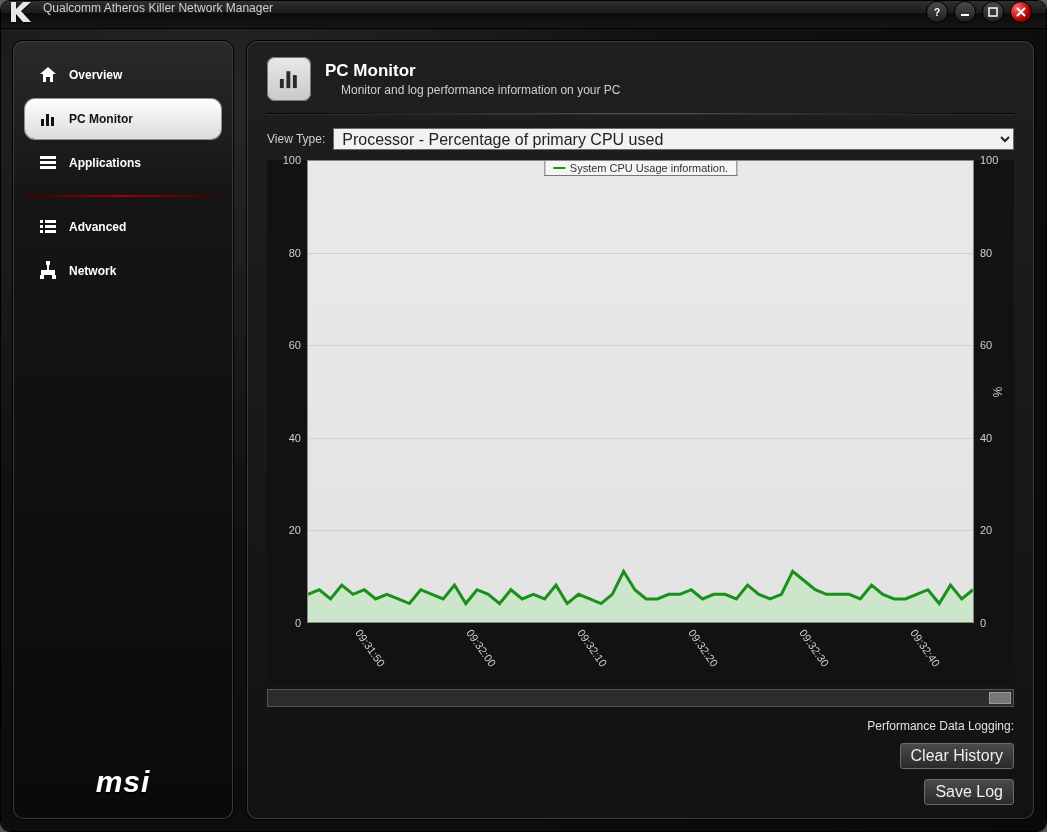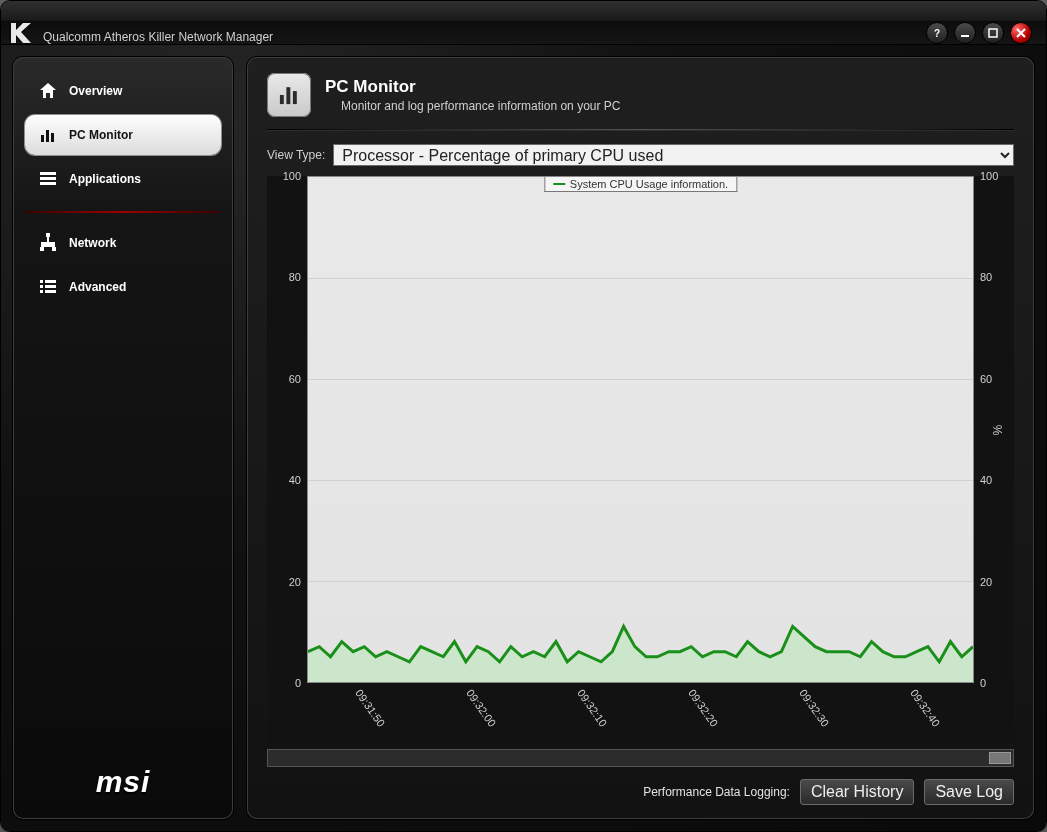--- a/index.html
+++ b/index.html
@@ -15,22 +15,22 @@
     width: 1047px; height: 832px;
     background: linear-gradient(#1c1c1c,#0b0b0b);
     border: 1px solid #000;
     border-radius: 10px;
     box-shadow: 0 4px 18px rgba(0,0,0,.6), inset 0 0 0 1px #3a3a3a;
     position: relative;
     overflow: hidden;
     display: flex; flex-direction: column;
   }
   .titlebar {
-    height: 44px;
-    display: flex; align-items: flex-end;
+    height: 28px;
+    display: flex; align-items: flex-start;
     padding: 0 14px 0 6px;
     background: linear-gradient(#303030,#1a1a1a 45%,#0c0c0c 46%,#151515);
     border-bottom: 1px solid #000;
   }
   .titlebar .k-logo {
     width: 28px; height: 22px;
     margin-right: 8px;
     display: flex; align-items: center; justify-content: center;
   }
   .titlebar .k-logo svg { filter: drop-shadow(0 1px 1px #000); }
@@ -171,22 +171,22 @@
     height:18px; margin-top:6px;
     background:#2c2c2c; border:1px solid #555;
     position:relative;
   }
   .chart-scroll .thumb {
     position:absolute; right:2px; top:2px; bottom:2px; width:22px;
     background:#777; border:1px solid #999;
   }
 
   .footer {
-    display:flex; align-items:center; justify-content:flex-end;
-    gap:10px; margin-top:12px; color:#e2e2e2; font-size:12px;
+    display:flex; align-items:flex-end; justify-content:flex-end;
+    gap:10px; margin-top:12px; color:#e2e2e2; font-size:12px;flex-direction:column;
   }
   .btn {
     background:linear-gradient(#4a4a4a,#2a2a2a);
     border:1px solid #6a6a6a; color:#eee;
     padding:3px 10px; font-size:16px; border-radius:3px;
     cursor:pointer;
   }
 </style>
 </head>
 <body>
@@ -250,45 +250,45 @@
           <svg width="20" height="20" viewBox="0 0 20 20">
               <rect x="2" y="3" width="16" height="3"></rect>
               <rect x="2" y="8" width="16" height="3"></rect>
               <rect x="2" y="13" width="16" height="3"></rect>
             </svg>
         </span>
         <span>Applications</span>
       </div>
 
       <div class="nav-divider"></div>
-
-      <div class="nav-item">
-        <span class="icon">
-          <svg width="20" height="20" viewBox="0 0 20 20">
-              <path d="M10 2 L10 8 M4 14 L4 10 L16 10 L16 14 M10 8 L10 10" stroke="#fff" stroke-width="2" fill="none"></path>
-              <rect x="8" y="0" width="4" height="4"></rect>
-              <rect x="2" y="14" width="4" height="4"></rect>
-              <rect x="14" y="14" width="4" height="4"></rect>
-            </svg>
-        </span>
-        <span>Network</span>
-      </div>
 
       <div class="nav-item">
         <span class="icon">
           <svg width="20" height="20" viewBox="0 0 20 20">
               <rect x="2" y="3" width="3" height="3"></rect>
               <rect x="7" y="3" width="11" height="3"></rect>
               <rect x="2" y="8" width="3" height="3"></rect>
               <rect x="7" y="8" width="11" height="3"></rect>
               <rect x="2" y="13" width="3" height="3"></rect>
               <rect x="7" y="13" width="11" height="3"></rect>
             </svg>
         </span>
         <span>Advanced</span>
+      </div>
+
+      <div class="nav-item">
+        <span class="icon">
+          <svg width="20" height="20" viewBox="0 0 20 20">
+              <path d="M10 2 L10 8 M4 14 L4 10 L16 10 L16 14 M10 8 L10 10" stroke="#fff" stroke-width="2" fill="none"></path>
+              <rect x="8" y="0" width="4" height="4"></rect>
+              <rect x="2" y="14" width="4" height="4"></rect>
+              <rect x="14" y="14" width="4" height="4"></rect>
+            </svg>
+        </span>
+        <span>Network</span>
       </div>
 
       <div class="logo">
         <span>msi</span>
       </div>
     </div>
 
     <div class="main">
       <div class="header">
         <div class="hicon">

